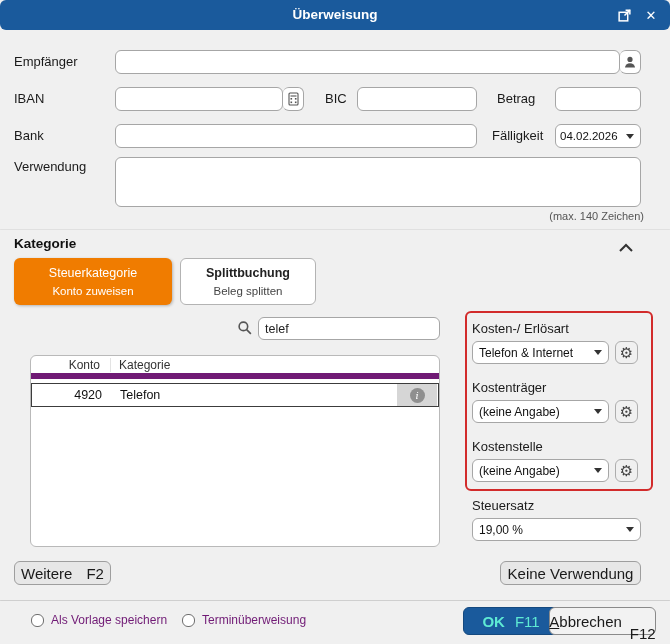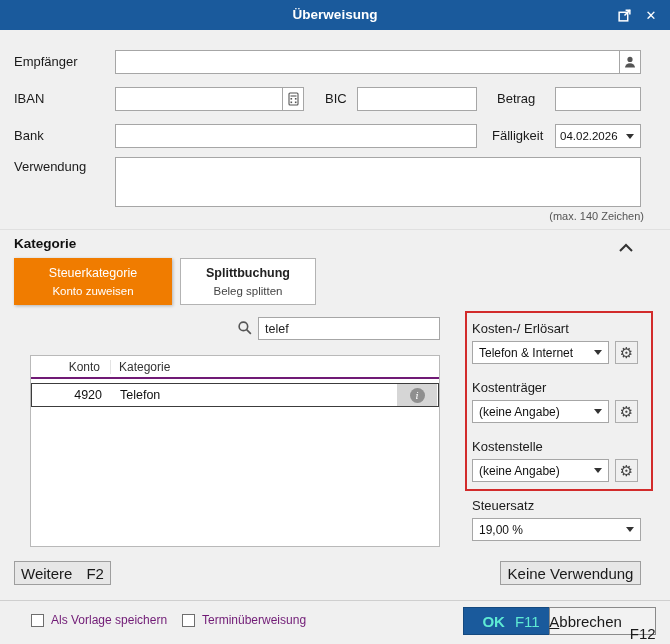--- a/index.html
+++ b/index.html
@@ -1,19 +1,19 @@
 <!DOCTYPE html>
 <html><head>
 <meta charset="utf-8">
 <style>
   * { margin:0; padding:0; box-sizing:border-box; }
   html,body { width:670px; height:644px; }
   body { font-family:"Liberation Sans","DejaVu Sans",sans-serif; background:#fff; }
   #dialog { position:relative; width:670px; height:644px; background:#f0f0f0; outline:1px solid #9a9a9a; overflow:hidden; }
-  .abs { position:absolute; }
+  .abs { position:absolute;border-radius:6px; }
 
   
   #titlebar { top:0; left:0; width:670px; height:30px; background:#1a5a9c; }
   #titlebar .title { position:absolute; left:0; right:0; top:0; height:30px; line-height:30px; text-align:center; color:#fff; font-size:13.5px; font-weight:bold; }
   .tb-btn { position:absolute; top:5px; width:20px; height:20px; display:flex; align-items:center; justify-content:center; cursor:pointer; }
   #popout-btn { right:36px; }
   #close-btn { right:9px; color:#fff; font-size:13px; font-weight:bold; }
 
   
   .lbl { font-size:13px; color:#1a1a1a; line-height:24px; white-space:nowrap; }
@@ -33,21 +33,21 @@
   .tab .t2 { font-size:11.5px; }
 
   
   .select { background:#fff; border:1px solid #a6a6a6; height:23px; display:flex; align-items:center; cursor:pointer; font-size:12px; color:#111; padding-left:6px; }
   .select .val { flex:1; white-space:nowrap; overflow:hidden; }
   .arr { width:0; height:0; border-left:4px solid transparent; border-right:4px solid transparent; border-top:5px solid #333; margin:0 6px 0 4px; }
   .gear { width:23px; height:23px; border:1px solid #adadad; background:#f0f0f0; display:flex; align-items:center; justify-content:center; font-size:15px; color:#444; cursor:pointer; line-height:1; }
 
   
   #cat-table { background:#fff; border:1px solid #b9b9b9; }
-  .thead { display:flex; height:23px; border-bottom:2px solid #701a75; align-items:center; font-size:12px; color:#333; }
+  .thead { display:flex; height:23px; border-bottom:6px solid #701a75; align-items:center; font-size:12px; color:#333; }
   .th1 { width:80px; text-align:right; padding-right:10px; border-right:1px solid #e3e3e3; }
   .th2 { padding-left:8px; }
   .trow { display:flex; height:24px; align-items:center; border:1px solid #3c3c3c; margin:4px 0 0 0; font-size:12.5px; color:#111; background:#fff; cursor:pointer; }
   .td1 { width:80px; text-align:right; padding-right:10px; }
   .td2 { padding-left:8px; flex:1; }
   .info-strip { width:40px; height:22px; background:#d6d6d6; display:flex; align-items:center; justify-content:center; margin-right:1px; }
   .info-circle { width:15px; height:15px; border-radius:50%; background:#8f8f8f; color:#fff; font-size:10px; font-style:italic; font-family:"DejaVu Serif",serif; display:flex; align-items:center; justify-content:center; }
 
   
   .btn { background:#e7e7e7; border:1px solid #9e9e9e; font-size:15px; color:#1a1a1a; display:flex; align-items:center; justify-content:center; cursor:pointer; }

